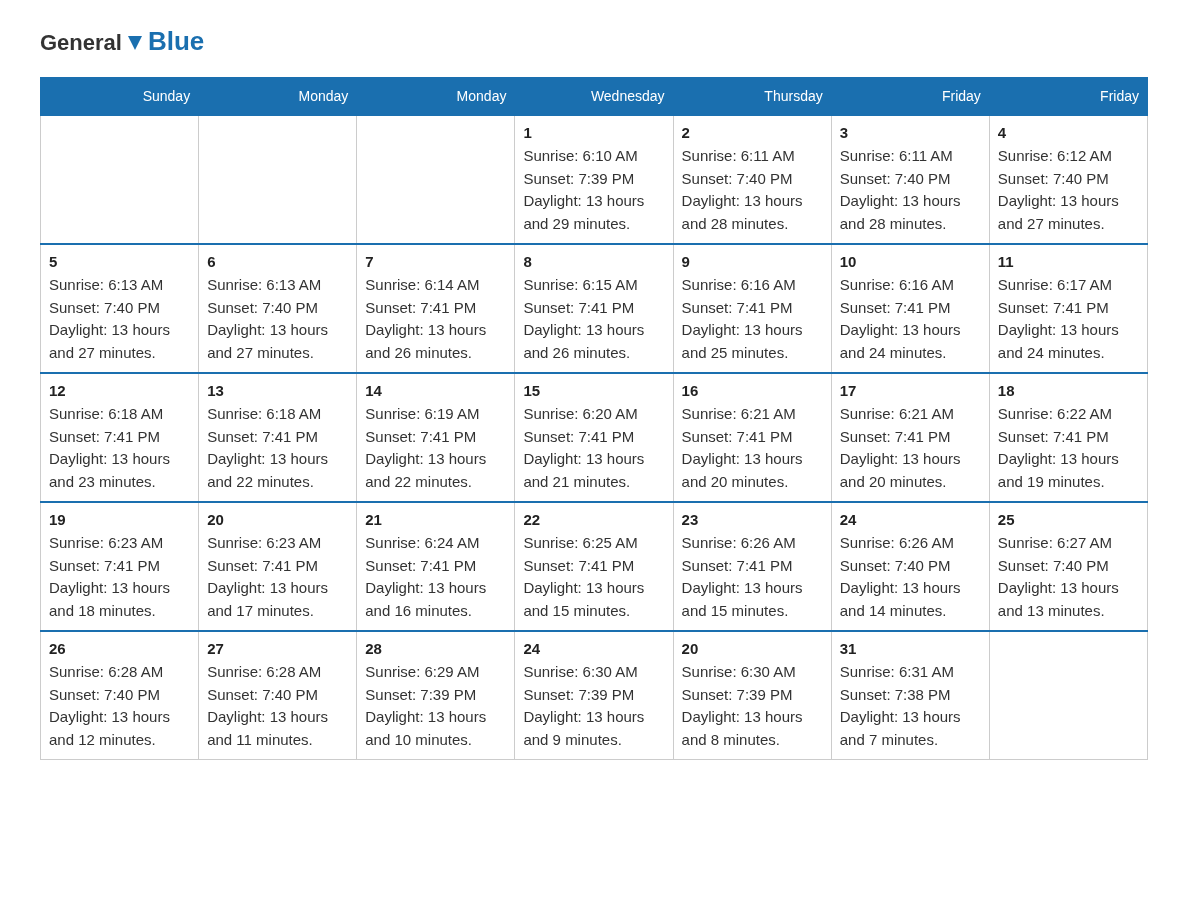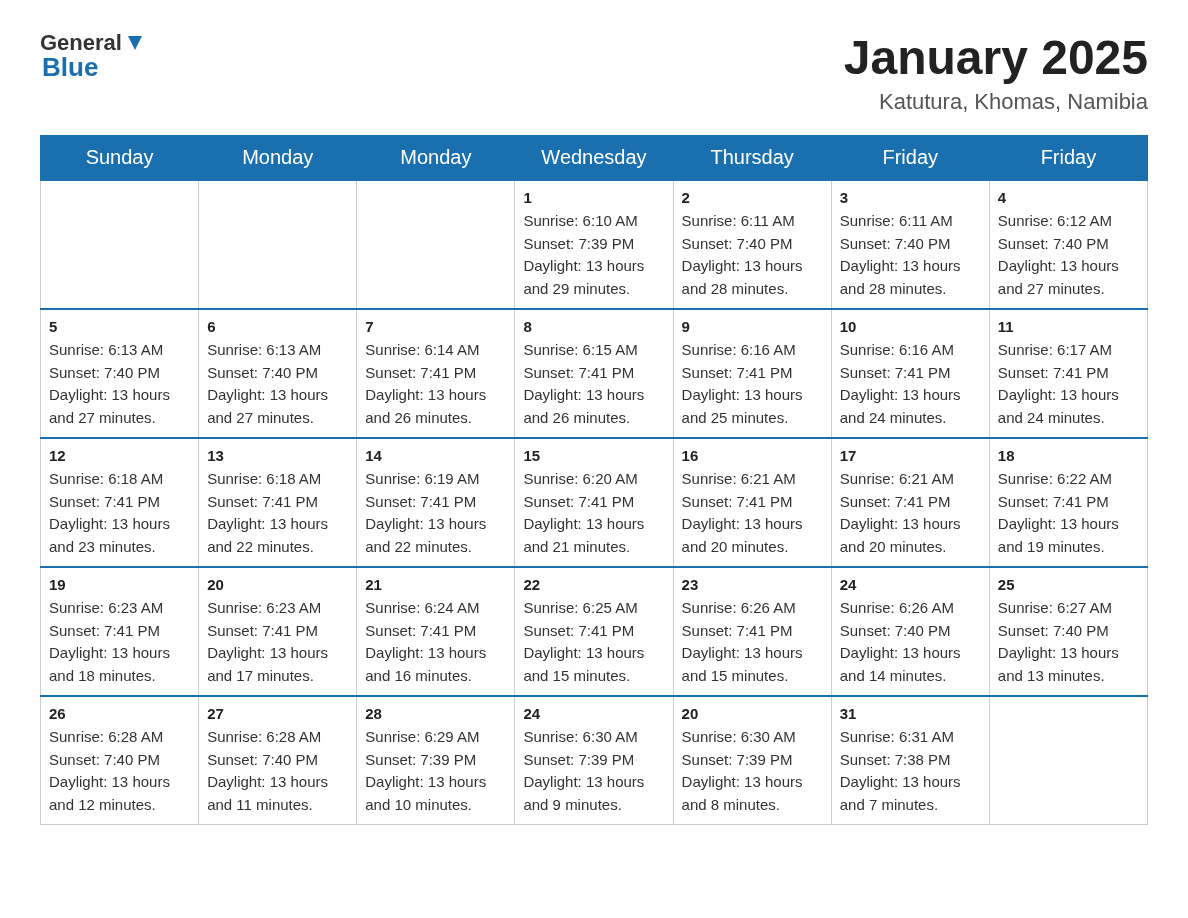--- a/index.html
+++ b/index.html
@@ -44,24 +44,24 @@
       margin-top: 4px;
     }
     .calendar {
       width: 100%;
       border-collapse: collapse;
       margin-top: 10px;
     }
     .calendar thead tr th {
       background-color: #1a6faf;
       color: #ffffff;
-      font-size: 20px;
+      font-size: 14px;
       font-weight: normal;
       padding: 10px 8px;
-      text-align: center;
+      text-align: right;
       border: 1px solid #1a6faf;
     }
     .calendar tbody tr td {
       vertical-align: top;
       padding: 8px;
       border: 1px solid #cccccc;
       width: 14.28%;
       min-height: 100px;
       font-size: 13px;
       color: #333;
@@ -82,33 +82,29 @@
     }
     .empty-cell {
       background: #fff;
     }
   </style>
 </head>
 <body>
 
 <div class="header">
   <div class="logo">
-    <div style="display:flex; flex-direction:column; align-items:flex-start;">
+    <div style="display:flex; flex-direction:row; align-items:flex-start;">
       <div style="display:flex; align-items:center;">
         <span class="logo-text-general">General</span>
         <svg width="22" height="22" viewBox="0 0 22 22" style="margin-left:2px; margin-top:0px;">
           <polygon points="4,4 18,4 11,18" fill="#1a6faf"></polygon>
         </svg>
       </div>
       <span class="logo-text-blue" style="margin-top:-4px; margin-left:2px;">Blue</span>
     </div>
-  </div>
-  <div class="title-section">
-    <div class="calendar-title">January 2025</div>
-    <div class="calendar-subtitle">Katutura, Khomas, Namibia</div>
   </div>
 </div>
 
 <table class="calendar">
   <thead>
     <tr>
     <th>Sunday</th>
         <th>Monday</th>
         <th>Monday</th>
         <th>Wednesday</th>

